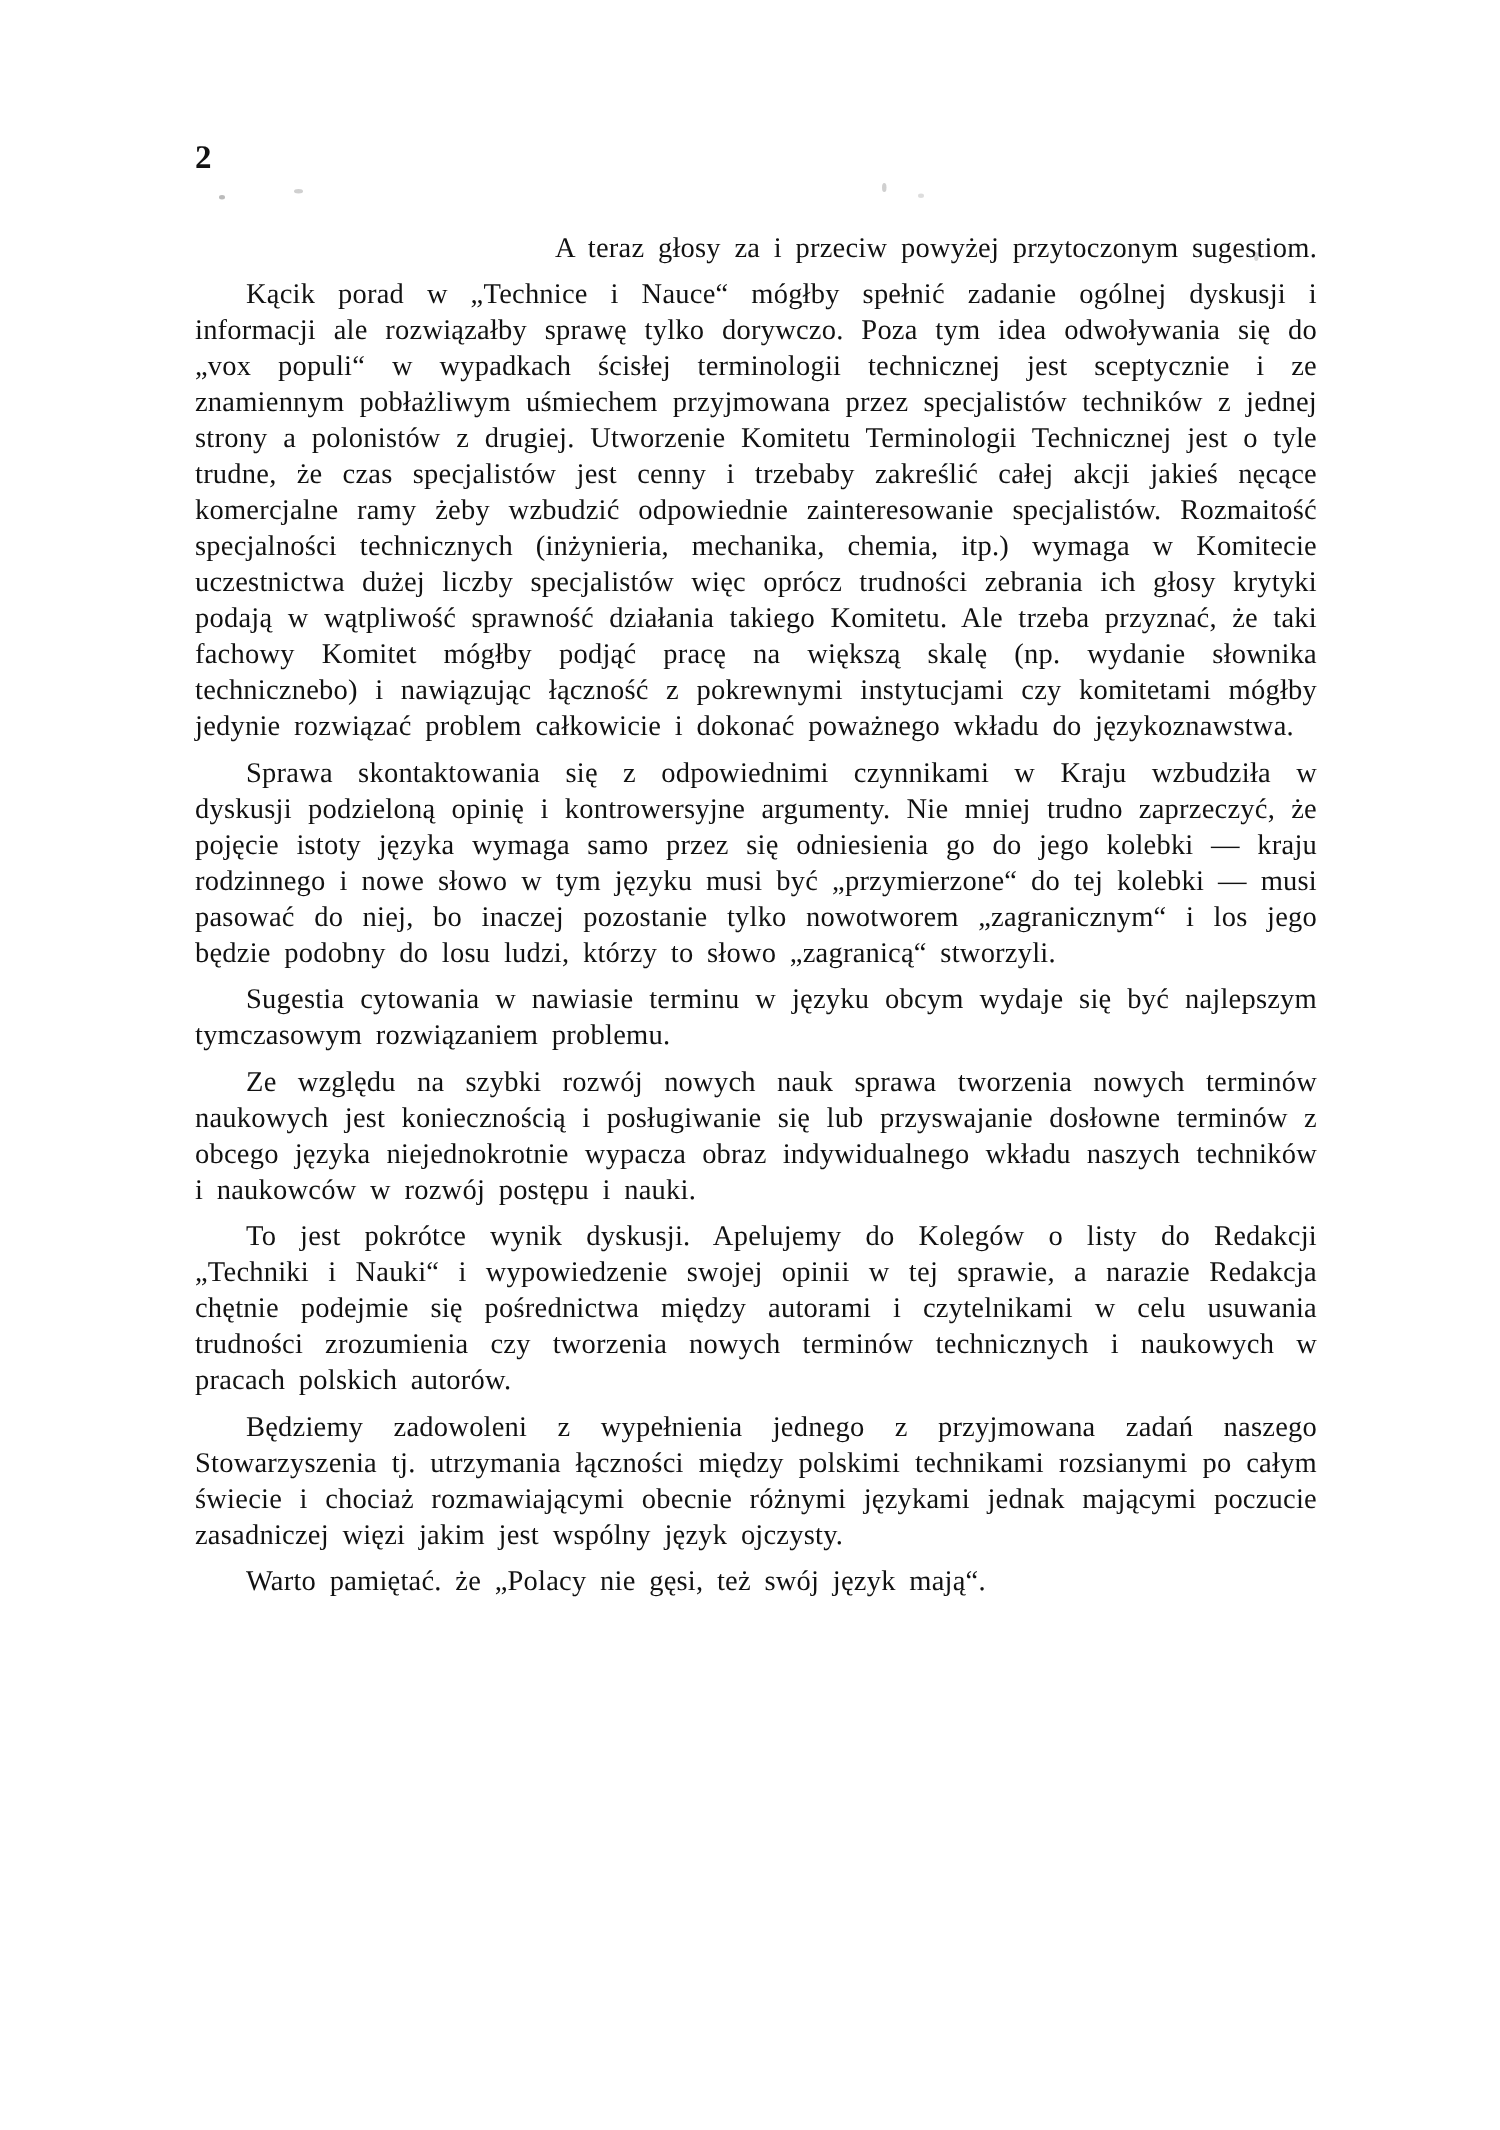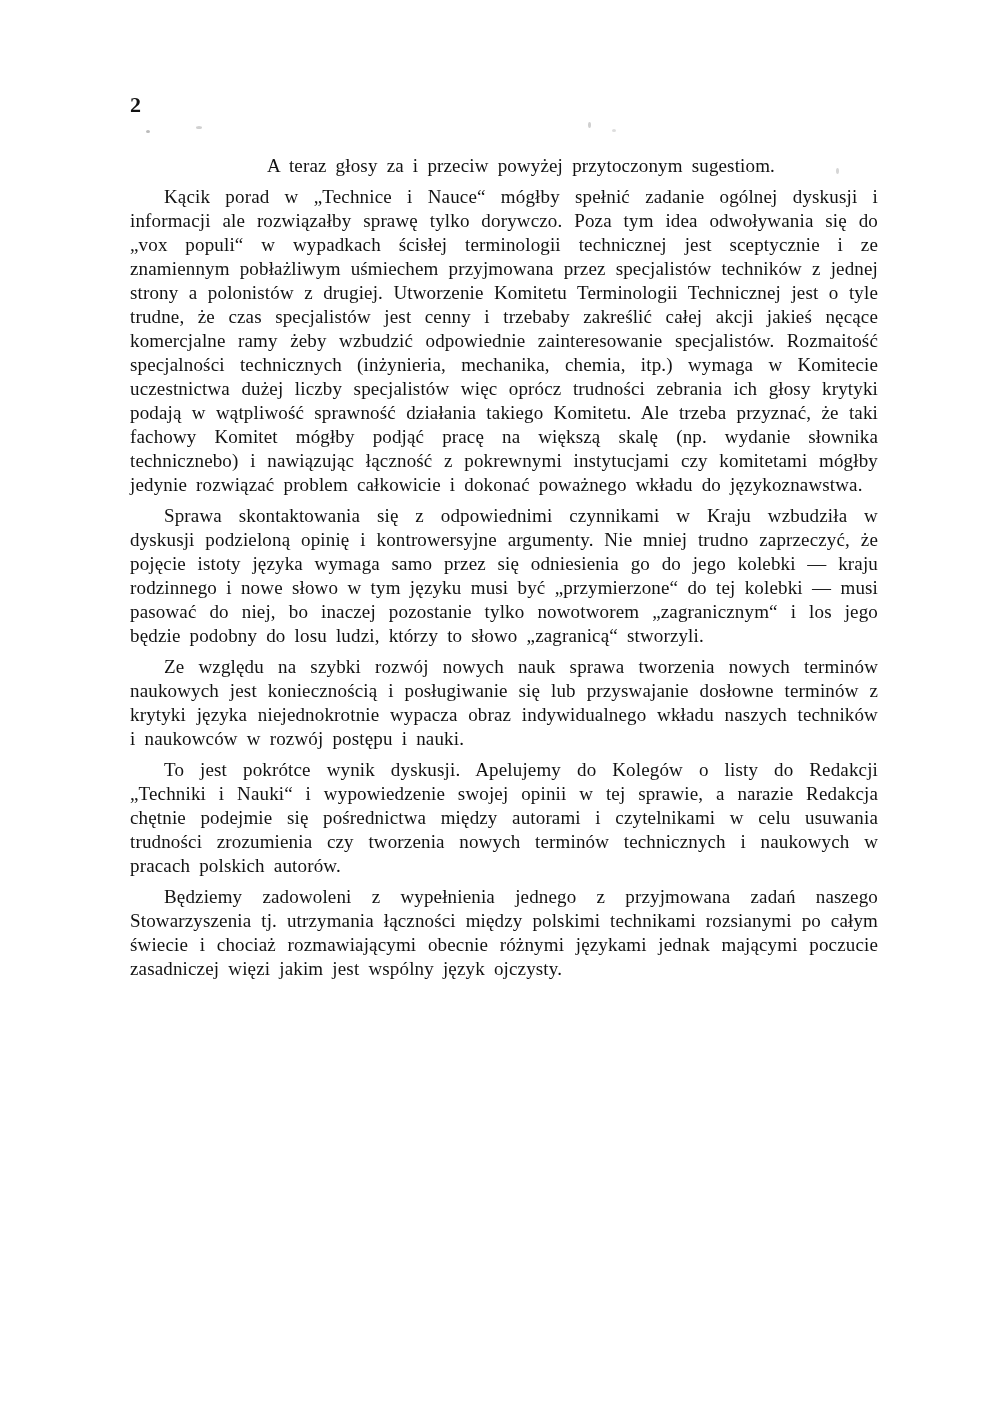--- a/index.html
+++ b/index.html
@@ -30,21 +30,21 @@
   .text-block p {
     margin: 0 0 7px 0;
     font-size: 19px;
     line-height: 24px;
     text-align: justify;
     text-indent: 34px;
     word-spacing: 0.22em;
     letter-spacing: 0.15px;
   }
   .text-block p:first-child {
-    text-align: center;
+    text-align: right;
   }
   
   .artifact {
     position: absolute;
     background: rgba(60, 60, 60, 0.35);
     border-radius: 50%;
   }
   .a1 { left: 146px; top: 130px; width: 4px; height: 3px; }
   .a2 { left: 196px; top: 126px; width: 6px; height: 3px; opacity: .7; }
   .a3 { left: 588px; top: 122px; width: 3px; height: 6px; opacity: .7; }
@@ -54,23 +54,25 @@
 </head>
 <body>
 
 <div class="page">
   <div class="page-number">2</div>
 
   <div class="text-block">
     <p>A teraz głosy za i przeciw powyżej przytoczonym sugestiom.</p>
     <p>Kącik porad w „Technice i Nauce“ mógłby spełnić zadanie ogólnej dyskusji i informacji ale rozwiązałby sprawę tylko dorywczo. Poza tym idea odwoływania się do „vox populi“ w wypadkach ścisłej terminologii technicznej jest sceptycznie i ze znamiennym pobłażliwym uśmiechem przyjmowana przez specjalistów techników z jednej strony a polonistów z drugiej. Utworzenie Komitetu Terminologii Technicznej jest o tyle trudne, że czas specjalistów jest cenny i trzebaby zakreślić całej akcji jakieś nęcące komercjalne ramy żeby wzbudzić odpowiednie zainteresowanie specjalistów. Rozmaitość specjalności technicznych (inżynieria, mechanika, chemia, itp.) wymaga w Komitecie uczestnictwa dużej liczby specjalistów więc oprócz trudności zebrania ich głosy krytyki podają w wątpliwość sprawność działania takiego Komitetu. Ale trzeba przyznać, że taki fachowy Komitet mógłby podjąć pracę na większą skalę (np. wydanie słownika technicznebo) i nawiązując łączność z pokrewnymi instytucjami czy komitetami mógłby jedynie rozwiązać problem całkowicie i dokonać poważnego wkładu do językoznawstwa.</p>
     <p>Sprawa skontaktowania się z odpowiednimi czynnikami w Kraju wzbudziła w dyskusji podzieloną opinię i kontrowersyjne argumenty. Nie mniej trudno zaprzeczyć, że pojęcie istoty języka wymaga samo przez się odniesienia go do jego kolebki — kraju rodzinnego i nowe słowo w tym języku musi być „przymierzone“ do tej kolebki — musi pasować do niej, bo inaczej pozostanie tylko nowotworem „zagranicznym“ i los jego będzie podobny do losu ludzi, którzy to słowo „zagranicą“ stworzyli.</p>
-    <p>Ze względu na szybki rozwój nowych nauk sprawa tworzenia nowych terminów naukowych jest koniecznością i posługiwanie się lub przyswajanie dosłowne terminów z krytyki języka niejednokrotnie wypacza obraz indywidualnego wkładu naszych techników i naukowców w rozwój postępu i nauki.</p>
+    <p>Sugestia cytowania w nawiasie terminu w języku obcym wydaje się być najlepszym tymczasowym rozwiązaniem problemu.</p>
+    <p>Ze względu na szybki rozwój nowych nauk sprawa tworzenia nowych terminów naukowych jest koniecznością i posługiwanie się lub przyswajanie dosłowne terminów z obcego języka niejednokrotnie wypacza obraz indywidualnego wkładu naszych techników i naukowców w rozwój postępu i nauki.</p>
     <p>To jest pokrótce wynik dyskusji. Apelujemy do Kolegów o listy do Redakcji „Techniki i Nauki“ i wypowiedzenie swojej opinii w tej sprawie, a narazie Redakcja chętnie podejmie się pośrednictwa między autorami i czytelnikami w celu usuwania trudności zrozumienia czy tworzenia nowych terminów technicznych i naukowych w pracach polskich autorów.</p>
     <p>Będziemy zadowoleni z wypełnienia jednego z przyjmowana zadań naszego Stowarzyszenia tj. utrzymania łączności między polskimi technikami rozsianymi po całym świecie i chociaż rozmawiającymi obecnie różnymi językami jednak mającymi poczucie zasadniczej więzi jakim jest wspólny język ojczysty.</p>
+    <p>Warto pamiętać. że „Polacy nie gęsi, też swój język mają“.</p>
   </div>
 </div>
 
 <div class="artifact a1"></div>
 <div class="artifact a2"></div>
 <div class="artifact a3"></div>
 <div class="artifact a4"></div>
 <div class="artifact a5"></div>
 
 </body></html>

